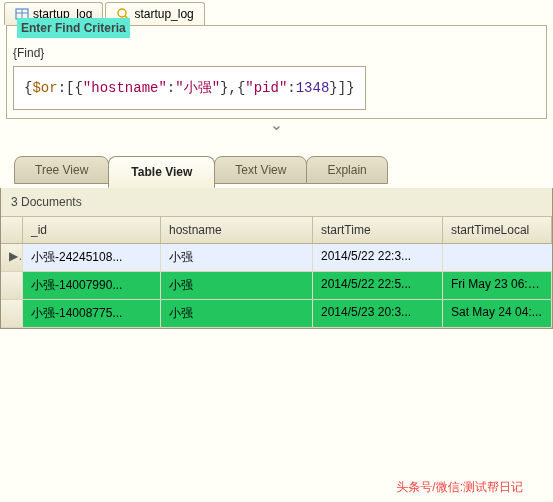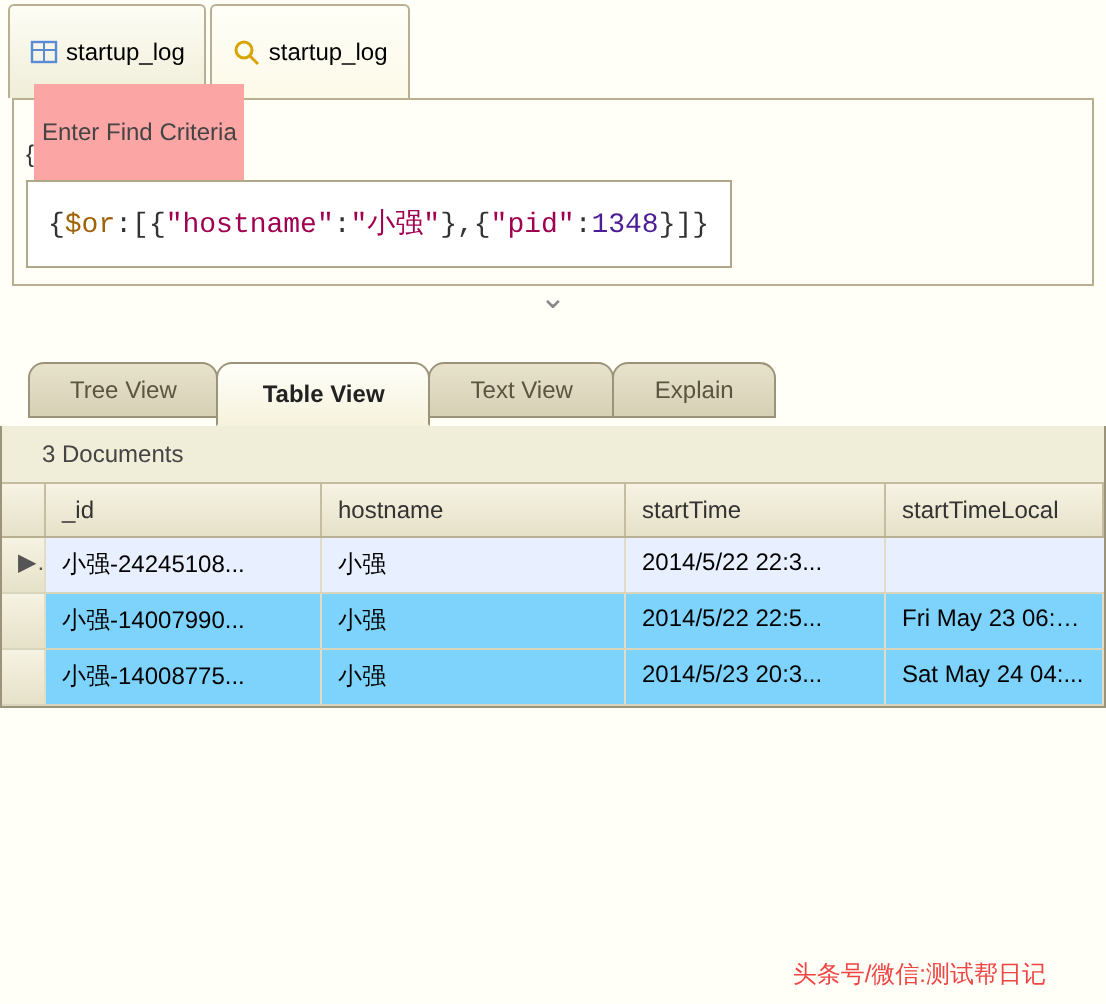--- a/index.html
+++ b/index.html
@@ -1,36 +1,36 @@
 <!DOCTYPE html>
 <html><head>
 <meta charset="utf-8">
 <style>
 * { box-sizing: border-box; margin: 0; padding: 0; }
 body { font-family: Tahoma, Arial, sans-serif; font-size: 12px; background: #fffef7; width: 553px; height: 502px; overflow: hidden; }
 .top-tabs { display: flex; padding: 2px 0 0 4px; }
-.top-tab { display: flex; align-items: center; gap: 4px; padding: 16px 10px; border: 1px solid #b8b090; background: linear-gradient(#fdfdf5, #f0edd8); border-bottom: none; margin-right: 2px; border-radius: 3px 3px 0 0; }
+.top-tab { display: flex; align-items: center; gap: 4px; padding: 4px 10px; border: 1px solid #b8b090; background: linear-gradient(#fdfdf5, #f0edd8); border-bottom: none; margin-right: 2px; border-radius: 3px 3px 0 0; }
 .top-tab.active { background: linear-gradient(#fffff8, #fcf9e8); }
 .icon-sq { width: 14px; height: 14px; display: inline-flex; align-items: center; justify-content: center; font-size: 10px; }
 .fieldset { border: 1px solid #b8b090; margin: 0 6px; padding: 8px 10px 8px 6px; position: relative; }
-.legend { position: absolute; top: -8px; left: 10px; background: #fca5a5; padding: 17px 4px; color: #444; font-size: 12px; }
+.legend { position: absolute; top: -8px; left: 10px; background: #5eead4; padding: 3px 4px; color: #444; font-size: 12px; font-weight: bold; }
 .find-row { display: flex; gap: 6px; align-items: flex-start; margin-top: 6px; flex-direction: column; }
 .find-label { color: #333; padding-top: 6px; }
 .query-box { flex: 1; background: #fff; border: 1px solid #b0a888; padding: 12px 10px; height: 178px; font-family: 'Courier New', monospace; font-size: 14px; overflow: auto; }
 .tok-brace { color: #333; }
 .tok-op { color: #a16207; }
 .tok-str { color: #a00050; }
 .tok-num { color: #4c1d95; }
 .scroll-hint { text-align: center; color: #888; font-size: 16px; margin-top: -4px; }
 .view-tabs { display: flex; align-items: flex-start; padding: 22px 14px 0 14px; gap: 0; }
 .vt { padding: 6px 20px; border: 1px solid #9c947a; background: linear-gradient(#e7e2cb, #d6d0b5); color: #5a5540; border-radius: 8px 8px 0 0; margin-right: -1px; position: relative; }
 .vt.active { background: linear-gradient(#fffff9, #f6f2dd); color: #222; font-weight: bold; border-bottom-color: #f6f2dd; z-index: 2; padding: 8px 22px; }
 .results { border: 1px solid #9c947a; border-top: none; margin: 0 0 0 0; }
-.doc-count { padding: 7px 20px; background: #f0edd8; border-bottom: 1px solid #c4bda0; color: #444; }
-.grid { background: #7dd3fc; }
+.doc-count { padding: 7px 10px; background: #f0edd8; border-bottom: 1px solid #c4bda0; color: #444; }
+.grid { background: #22c55e; }
 .ghead { display: flex; background: linear-gradient(#f6f3e3, #e6e1c8); border-bottom: 1px solid #b8b090; }
 .gh { padding: 6px 8px; border-right: 1px solid #c4bda0; color: #333; overflow: hidden; white-space: nowrap; }
 .c-marker { width: 22px; flex: 0 0 22px; }
 .c-id { width: 138px; flex: 0 0 138px; }
 .c-host { width: 152px; flex: 0 0 152px; }
 .c-start { width: 130px; flex: 0 0 130px; }
 .c-local { flex: 1; }
 .grow { display: flex; align-items: stretch; border-bottom: 1px solid #d9d4bc; }
 .grow.sel { background: #e8efff; }
 .gc { padding: 5px 8px; border-right: 1px solid #e0dcc5; overflow: hidden; white-space: nowrap; text-overflow: ellipsis; }

